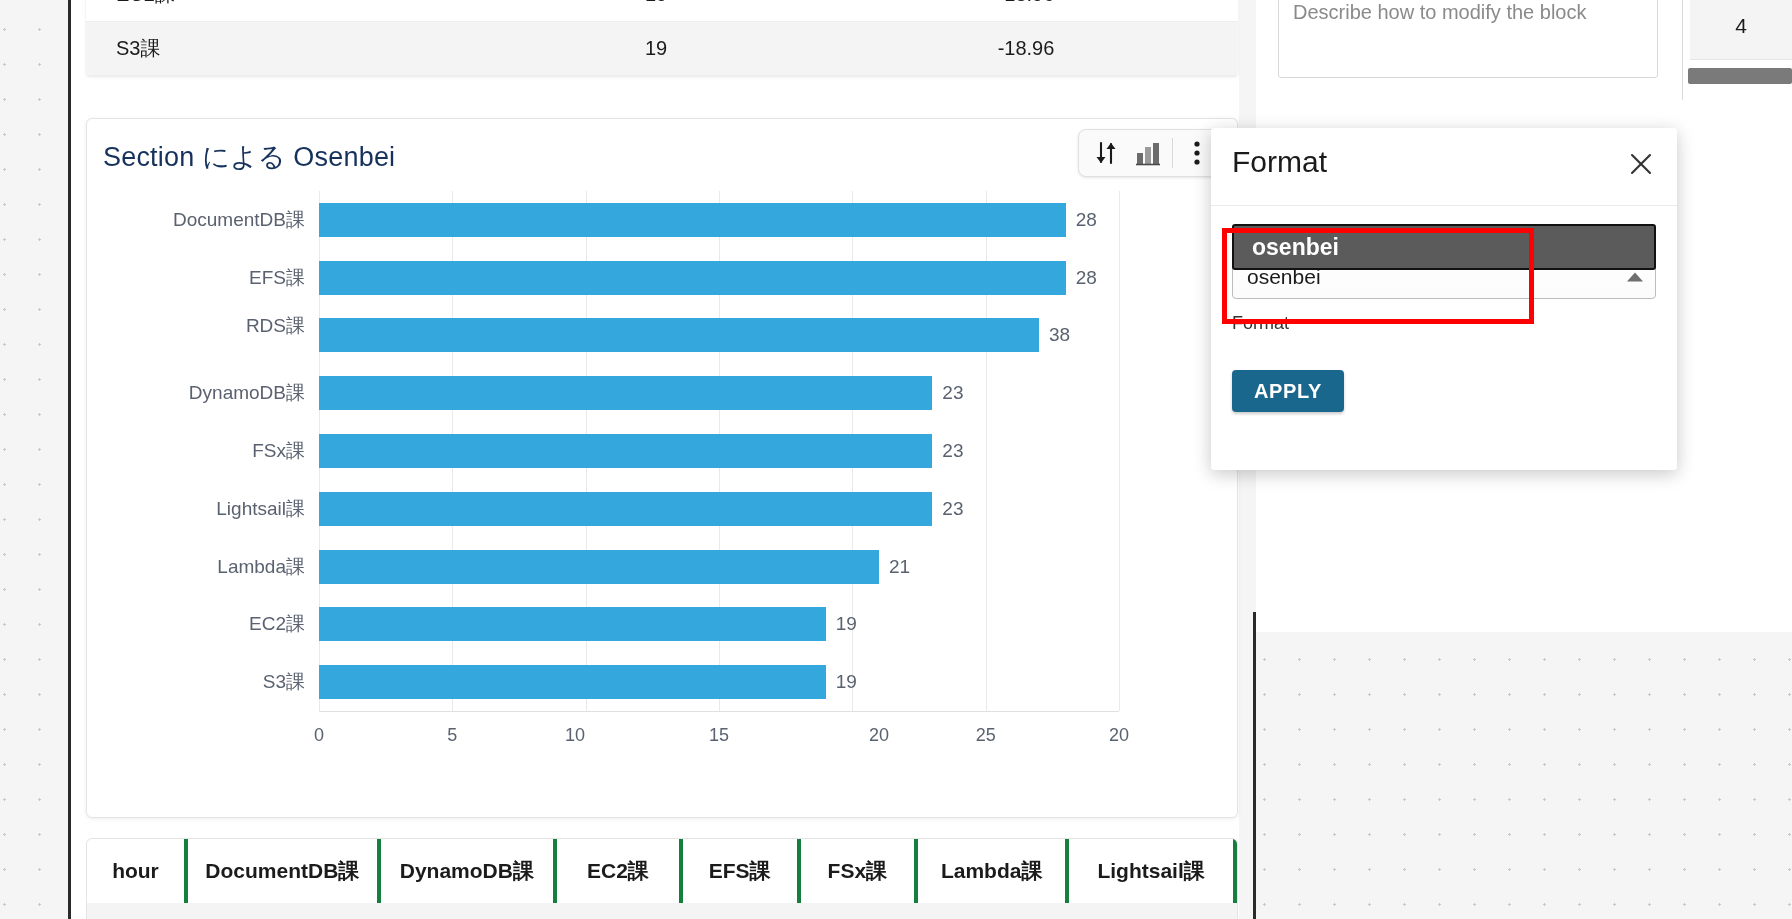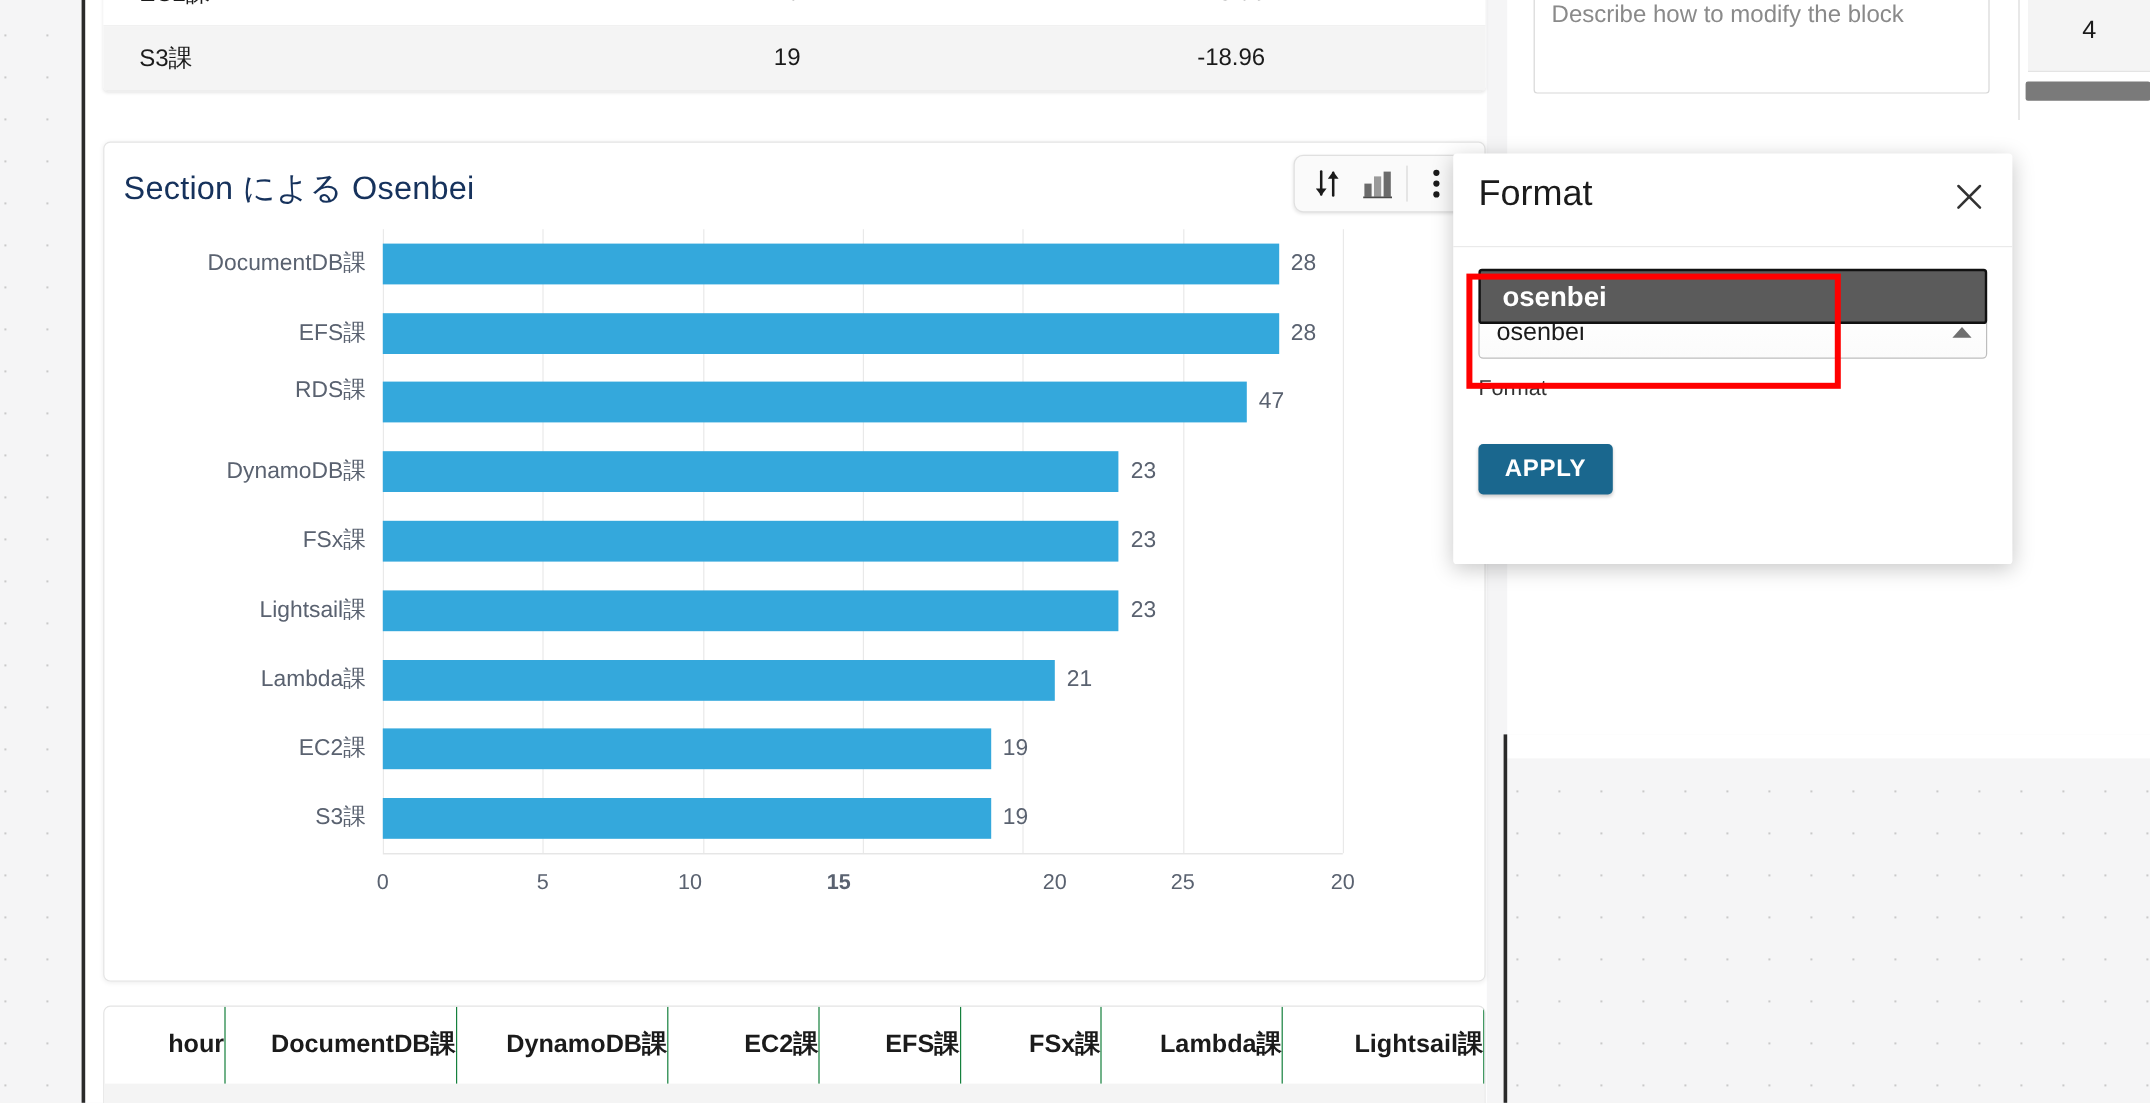--- a/index.html
+++ b/index.html
@@ -158,22 +158,22 @@
     border-radius: 6px 6px 0 0;
     z-index: 3;
     overflow: hidden;
   }
   #bt-head {
     display: flex; align-items: center;
     height: 64px;
     font-size: 21px; font-weight: bold; color: #1b1b1b;
   }
   .bt-th {
-    text-align: right;
-    border-right: 1px solid #15803d;
+    text-align: center;
+    border-right: 4px solid #15803d;
     height: 64px; line-height: 64px;
     white-space: nowrap;
   }
   #bt-subrow { height: 34px; background: #f4f4f4; }
 
   
   #right-doc {
     position: absolute; left: 1256px; top: -10px;
     width: 536px; height: 622px;
     background: #ffffff;
@@ -392,40 +392,40 @@
         <div class="gline" style="left: 266.667px;"></div>
         <div class="gline" style="left: 400px;"></div>
         <div class="gline" style="left: 533.333px;"></div>
         <div class="gline" style="left: 666.667px;"></div>
         <div class="gline" style="left: 800px;"></div>
         <div class="bar" style="left: 0px; top: 11.8889px; width: 746.667px; background: rgb(52, 168, 220);"></div>
         <div class="barval" style="left: 756.667px; top: 11.8889px;">28</div>
         <div class="bar" style="left: 0px; top: 69.6667px; width: 746.667px; background: rgb(52, 168, 220);"></div>
         <div class="barval" style="left: 756.667px; top: 69.6667px;">28</div>
         <div class="bar" style="left: 0px; top: 127.444px; width: 720px; background: rgb(52, 168, 220);"></div>
-        <div class="barval" style="left: 730px; top: 127.444px;">47</div>
+        <div class="barval" style="left: 730px; top: 127.444px;">38</div>
         <div class="bar" style="left: 0px; top: 185.222px; width: 613.333px; background: rgb(52, 168, 220);"></div>
         <div class="barval" style="left: 623.333px; top: 185.222px;">23</div>
         <div class="bar" style="left: 0px; top: 243px; width: 613.333px; background: rgb(52, 168, 220);"></div>
         <div class="barval" style="left: 623.333px; top: 243px;">23</div>
         <div class="bar" style="left: 0px; top: 300.778px; width: 613.333px; background: rgb(52, 168, 220);"></div>
         <div class="barval" style="left: 623.333px; top: 300.778px;">23</div>
         <div class="bar" style="left: 0px; top: 358.556px; width: 560px; background: rgb(52, 168, 220);"></div>
         <div class="barval" style="left: 570px; top: 358.556px;">21</div>
         <div class="bar" style="left: 0px; top: 416.333px; width: 506.667px; background: rgb(52, 168, 220);"></div>
         <div class="barval" style="left: 516.667px; top: 416.333px;">19</div>
         <div class="bar" style="left: 0px; top: 474.111px; width: 506.667px; background: rgb(52, 168, 220);"></div>
         <div class="barval" style="left: 516.667px; top: 474.111px;">19</div>
       </div>
     <div id="axis-baseline"></div>
     <div id="x-axis">
         <div class="xtick" style="left: 0px;">0</div>
         <div class="xtick" style="left: 133.333px;">5</div>
         <div class="xtick" style="left: 256px;">10</div>
-        <div class="xtick" style="left: 380px; font-weight: bold;">15</div>
+        <div class="xtick" style="left: 400px;">15</div>
         <div class="xtick" style="left: 560px;">20</div>
         <div class="xtick" style="left: 666.667px;">25</div>
         <div class="xtick" style="left: 800px;">20</div>
       </div>
   </div>
 </div>
 
 <div id="bottom-table">
   <div id="bt-head">
       <div class="bt-th" style="width: 120px;">hour</div>

